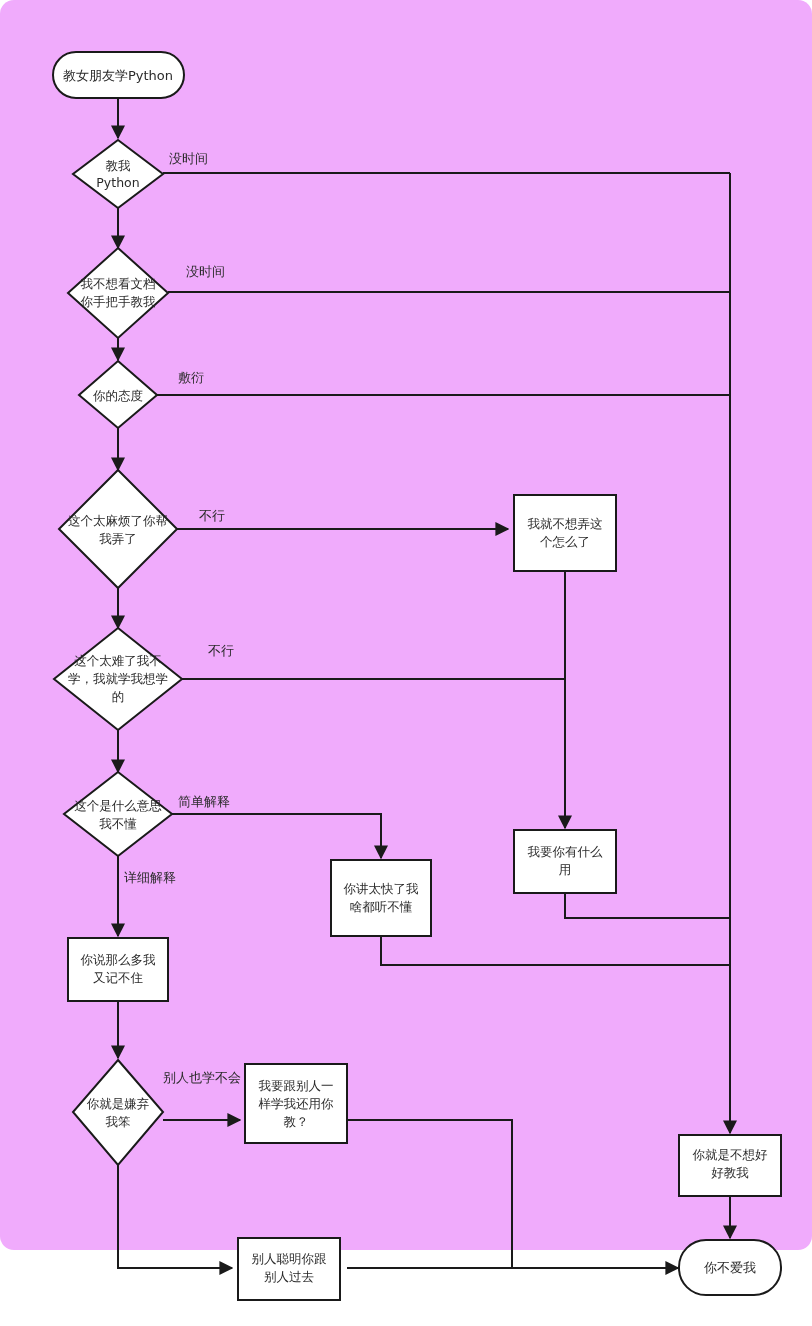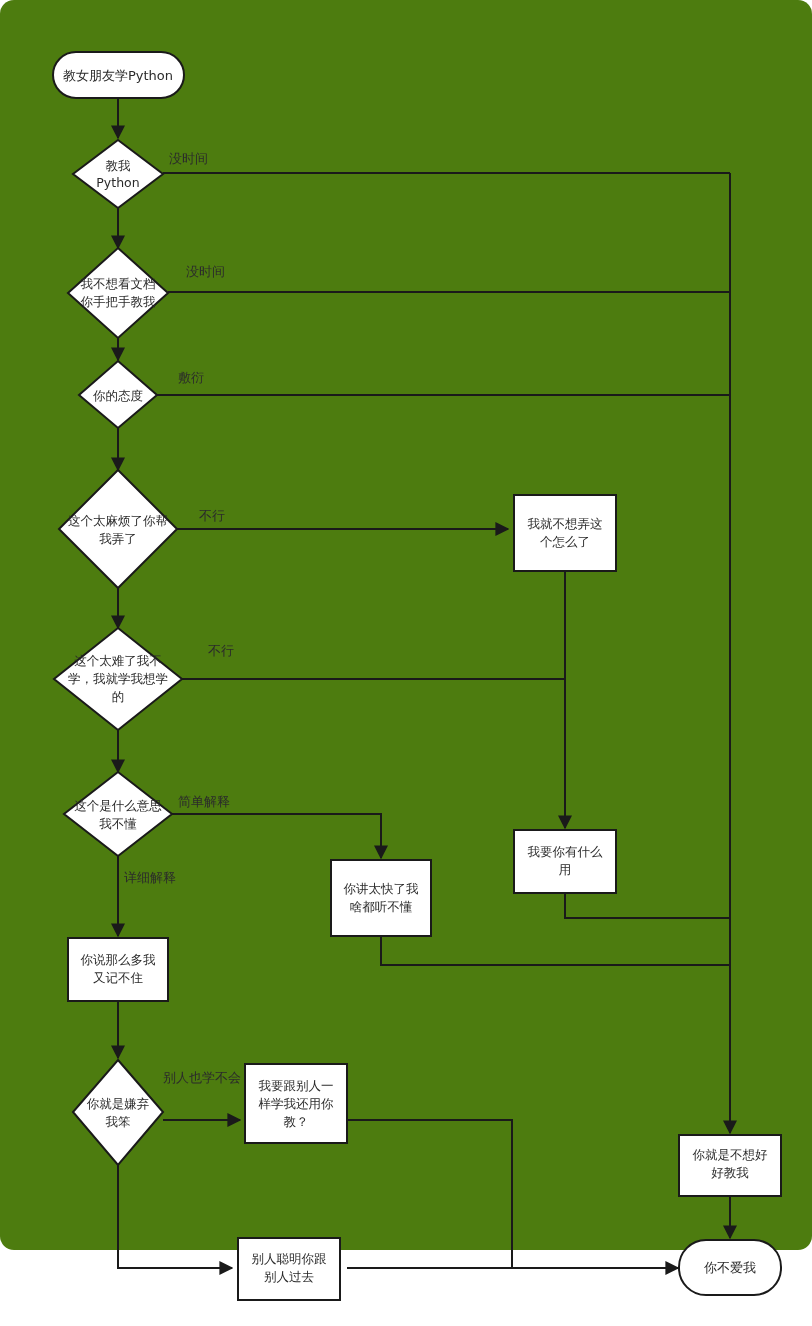--- a/index.html
+++ b/index.html
@@ -1,20 +1,20 @@
 <!DOCTYPE html>
 <html><head>
 <meta charset="utf-8">
 <style>
   html,body{margin:0;padding:0;background:#ffffff;}
   body{
     font-family:"DejaVu Sans","Liberation Sans",sans-serif;
     width:812px;height:1326px;overflow:hidden;
   }
-  #chart-root{position:relative;width:812px;height:1250px;background:#4d7c0f;border-radius:14px;}
+  #chart-root{position:relative;width:812px;height:1250px;background:#f0abfc;border-radius:14px;}
   svg{display:block;}
   .node-shape{fill:#ffffff;stroke:#1a1a1a;stroke-width:2;}
   .terminal-shape{fill:#ffffff;stroke:#1a1a1a;stroke-width:2;}
   .edge{fill:none;stroke:#1a1a1a;stroke-width:2;stroke-linecap:butt;stroke-linejoin:miter;}
   .node-text{
     font-family:"DejaVu Sans","Liberation Sans",sans-serif;
     font-size:13px;fill:#2b2b2b;text-anchor:middle;
     dominant-baseline:middle;
   }
   .node-text.small{font-size:12.5px;}

